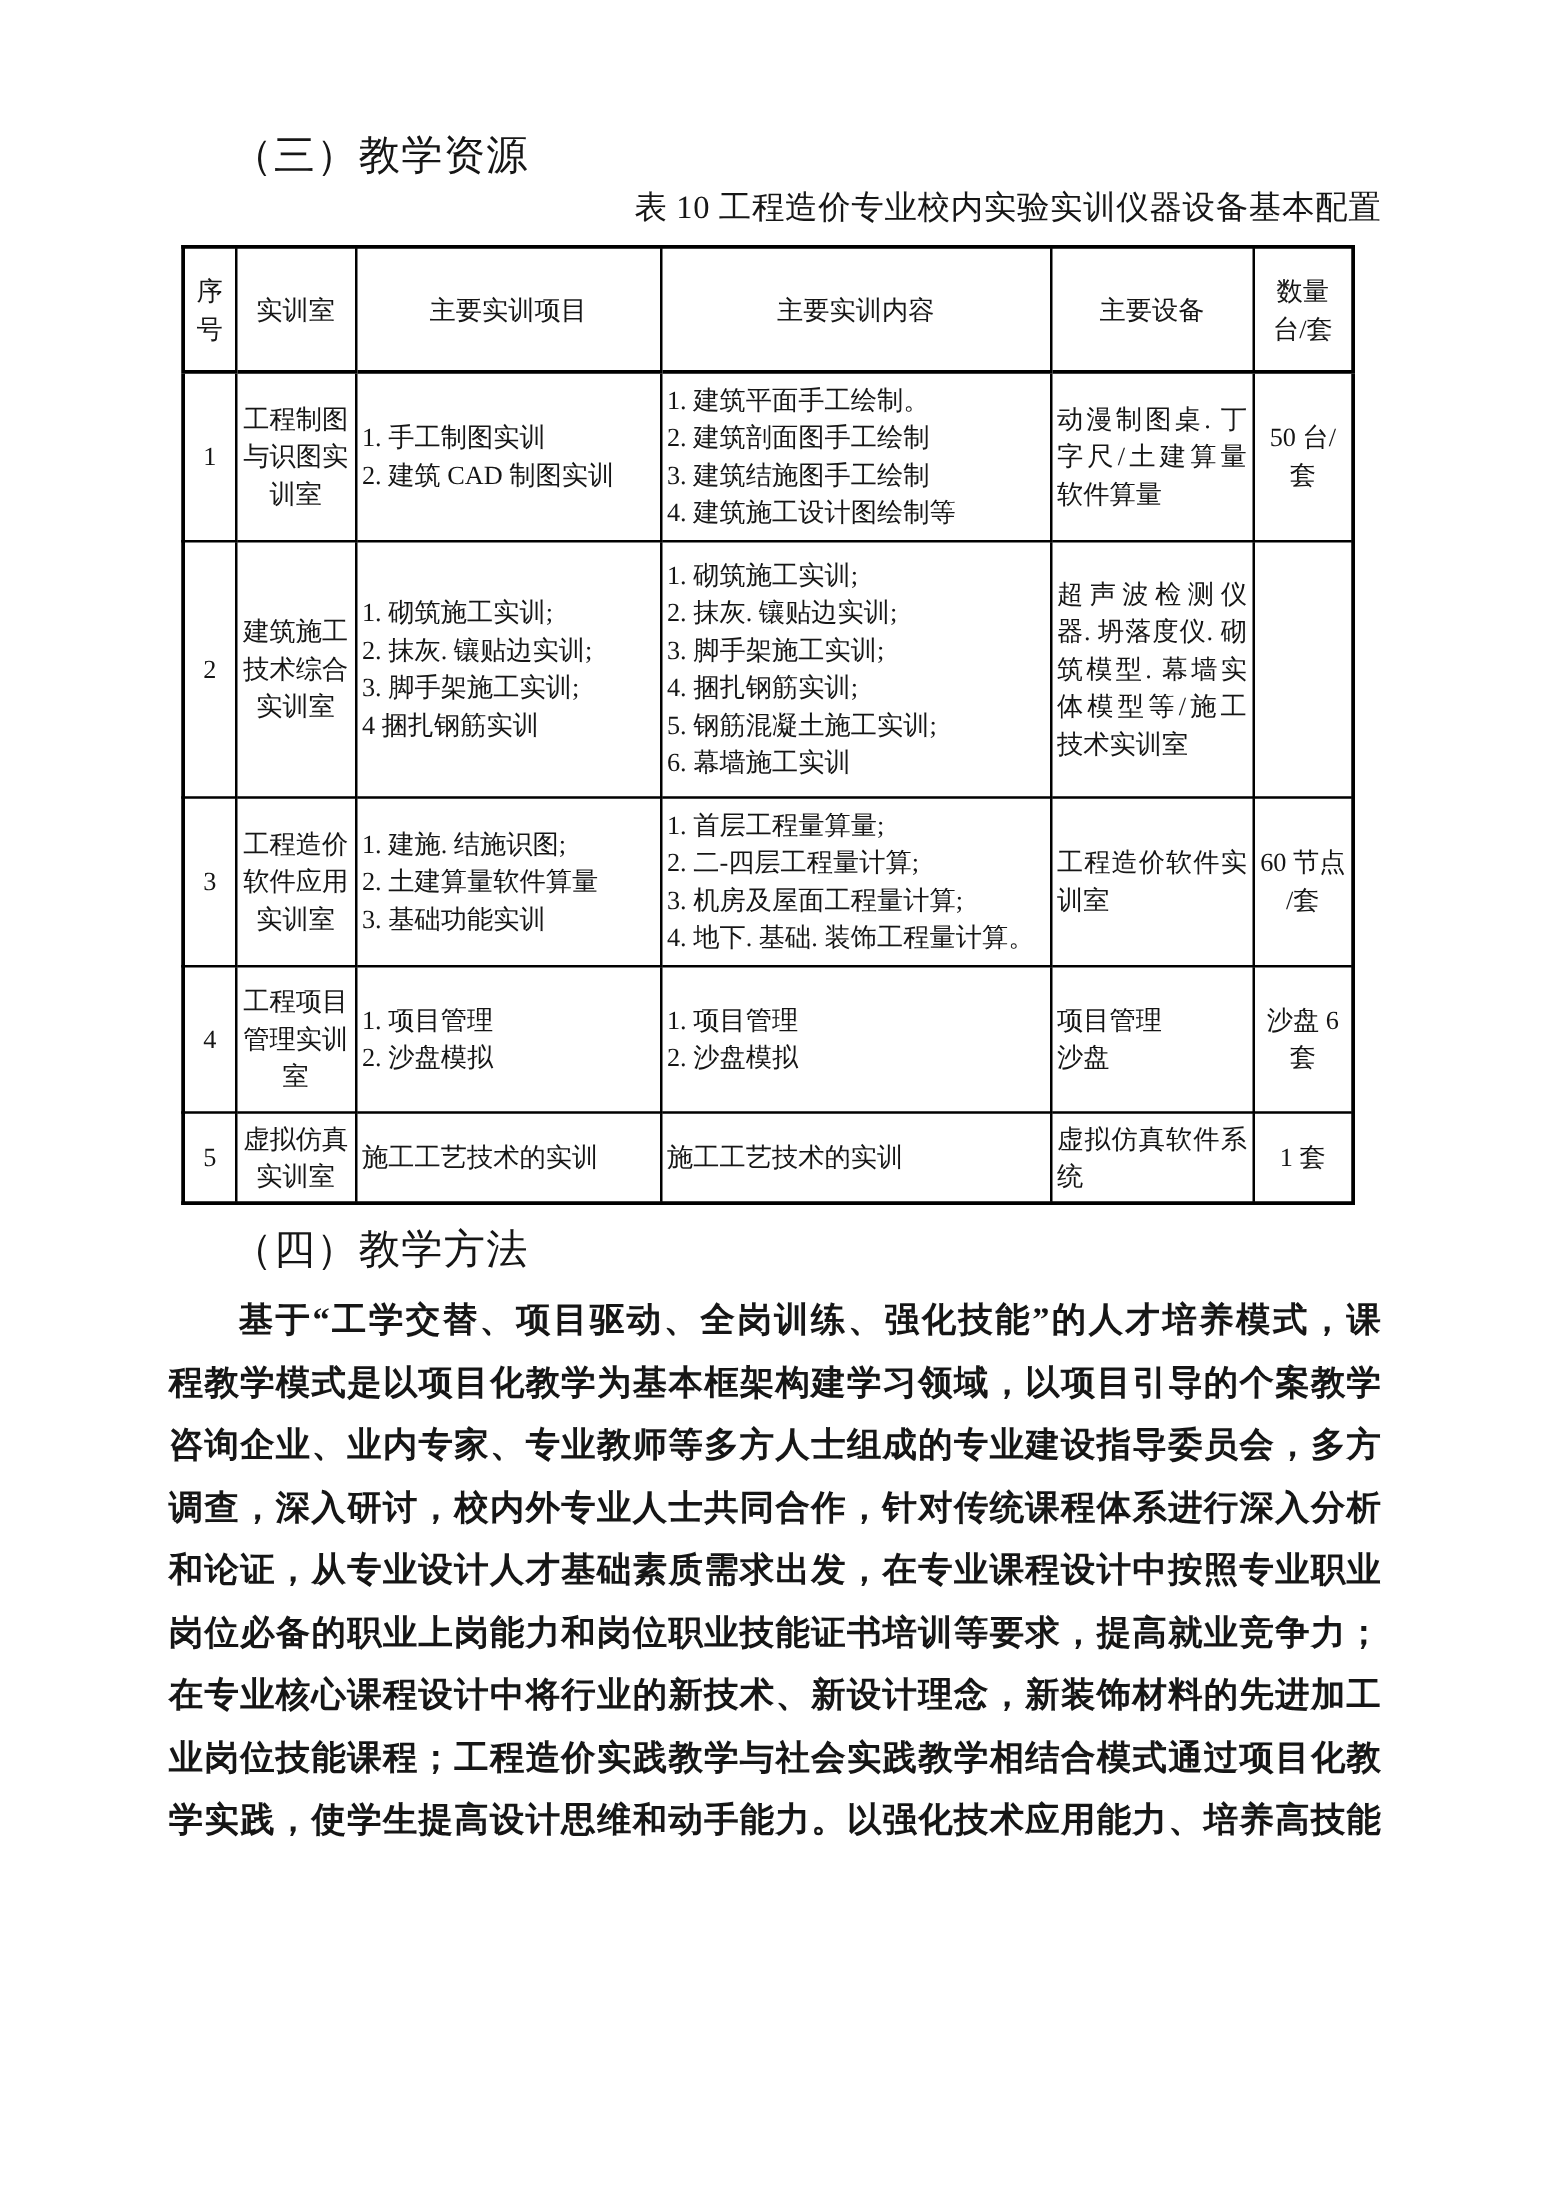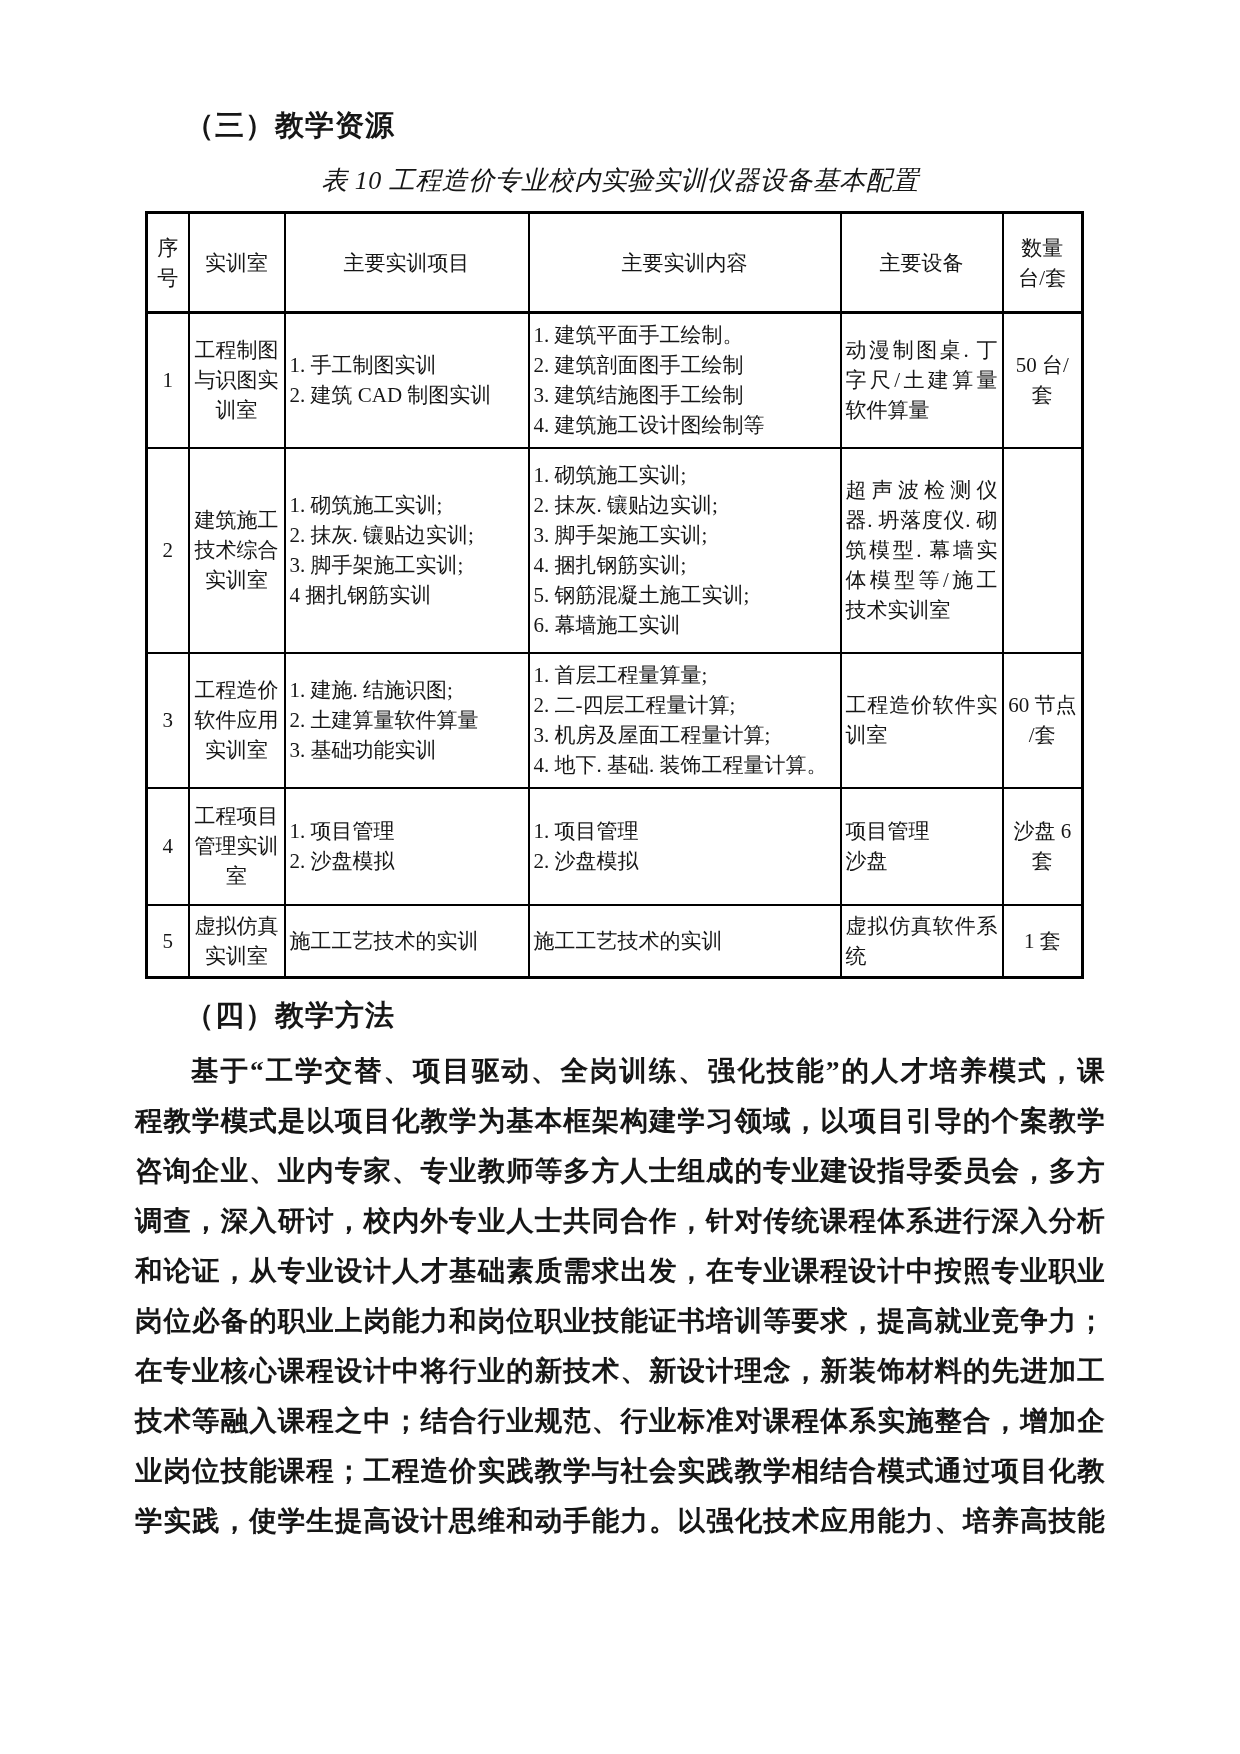--- a/index.html
+++ b/index.html
@@ -10,33 +10,32 @@
     font-family: "Liberation Serif", "DejaVu Serif", serif;
     color: #161616;
     position: relative;
     overflow: hidden;
   }
   .page {
     padding: 106px 135px 0 135px;
     width: 1240px;
   }
   .sec-heading {
-    font-size: 29px;
-    font-weight: bold;
+    font-size: 33px;
+    font-weight: normal;
     padding-left: 50px;
     letter-spacing: 1px;
     line-height: 38px;
   }
   .table-title {
     font-size: 26px;
-    text-align: center;
-    margin-top: 20px;
+    text-align: right;
+    margin-top: 5px;
     line-height: 34px;
     letter-spacing: 0.5px;
-    font-style: italic;
   }
   table.equip {
     border-collapse: collapse;
     table-layout: fixed;
     width: 936px;
     margin-left: 10px;
     margin-top: 13px;
     border: 3px solid #000;
   }
   table.equip td, table.equip th {
@@ -177,18 +176,17 @@
   <div class="sec-heading sec4">（四）教学方法</div>
 
   <div class="method-para">
     <div class="method-line first">基于“工学交替、项目驱动、全岗训练、强化技能”的人才培养模式，课</div>
     <div class="method-line">程教学模式是以项目化教学为基本框架构建学习领域，以项目引导的个案教学</div>
     <div class="method-line">咨询企业、业内专家、专业教师等多方人士组成的专业建设指导委员会，多方</div>
     <div class="method-line">调查，深入研讨，校内外专业人士共同合作，针对传统课程体系进行深入分析</div>
     <div class="method-line">和论证，从专业设计人才基础素质需求出发，在专业课程设计中按照专业职业</div>
     <div class="method-line">岗位必备的职业上岗能力和岗位职业技能证书培训等要求，提高就业竞争力；</div>
     <div class="method-line">在专业核心课程设计中将行业的新技术、新设计理念，新装饰材料的先进加工</div>
-    <div class="method-line">技术等融入课程之中；结合行业规范、行业标准对课程体系实施整合，增加企</div>
     <div class="method-line">业岗位技能课程；工程造价实践教学与社会实践教学相结合模式通过项目化教</div>
     <div class="method-line">学实践，使学生提高设计思维和动手能力。以强化技术应用能力、培养高技能</div>
   </div>
 
 </div>
 
 </body></html>

